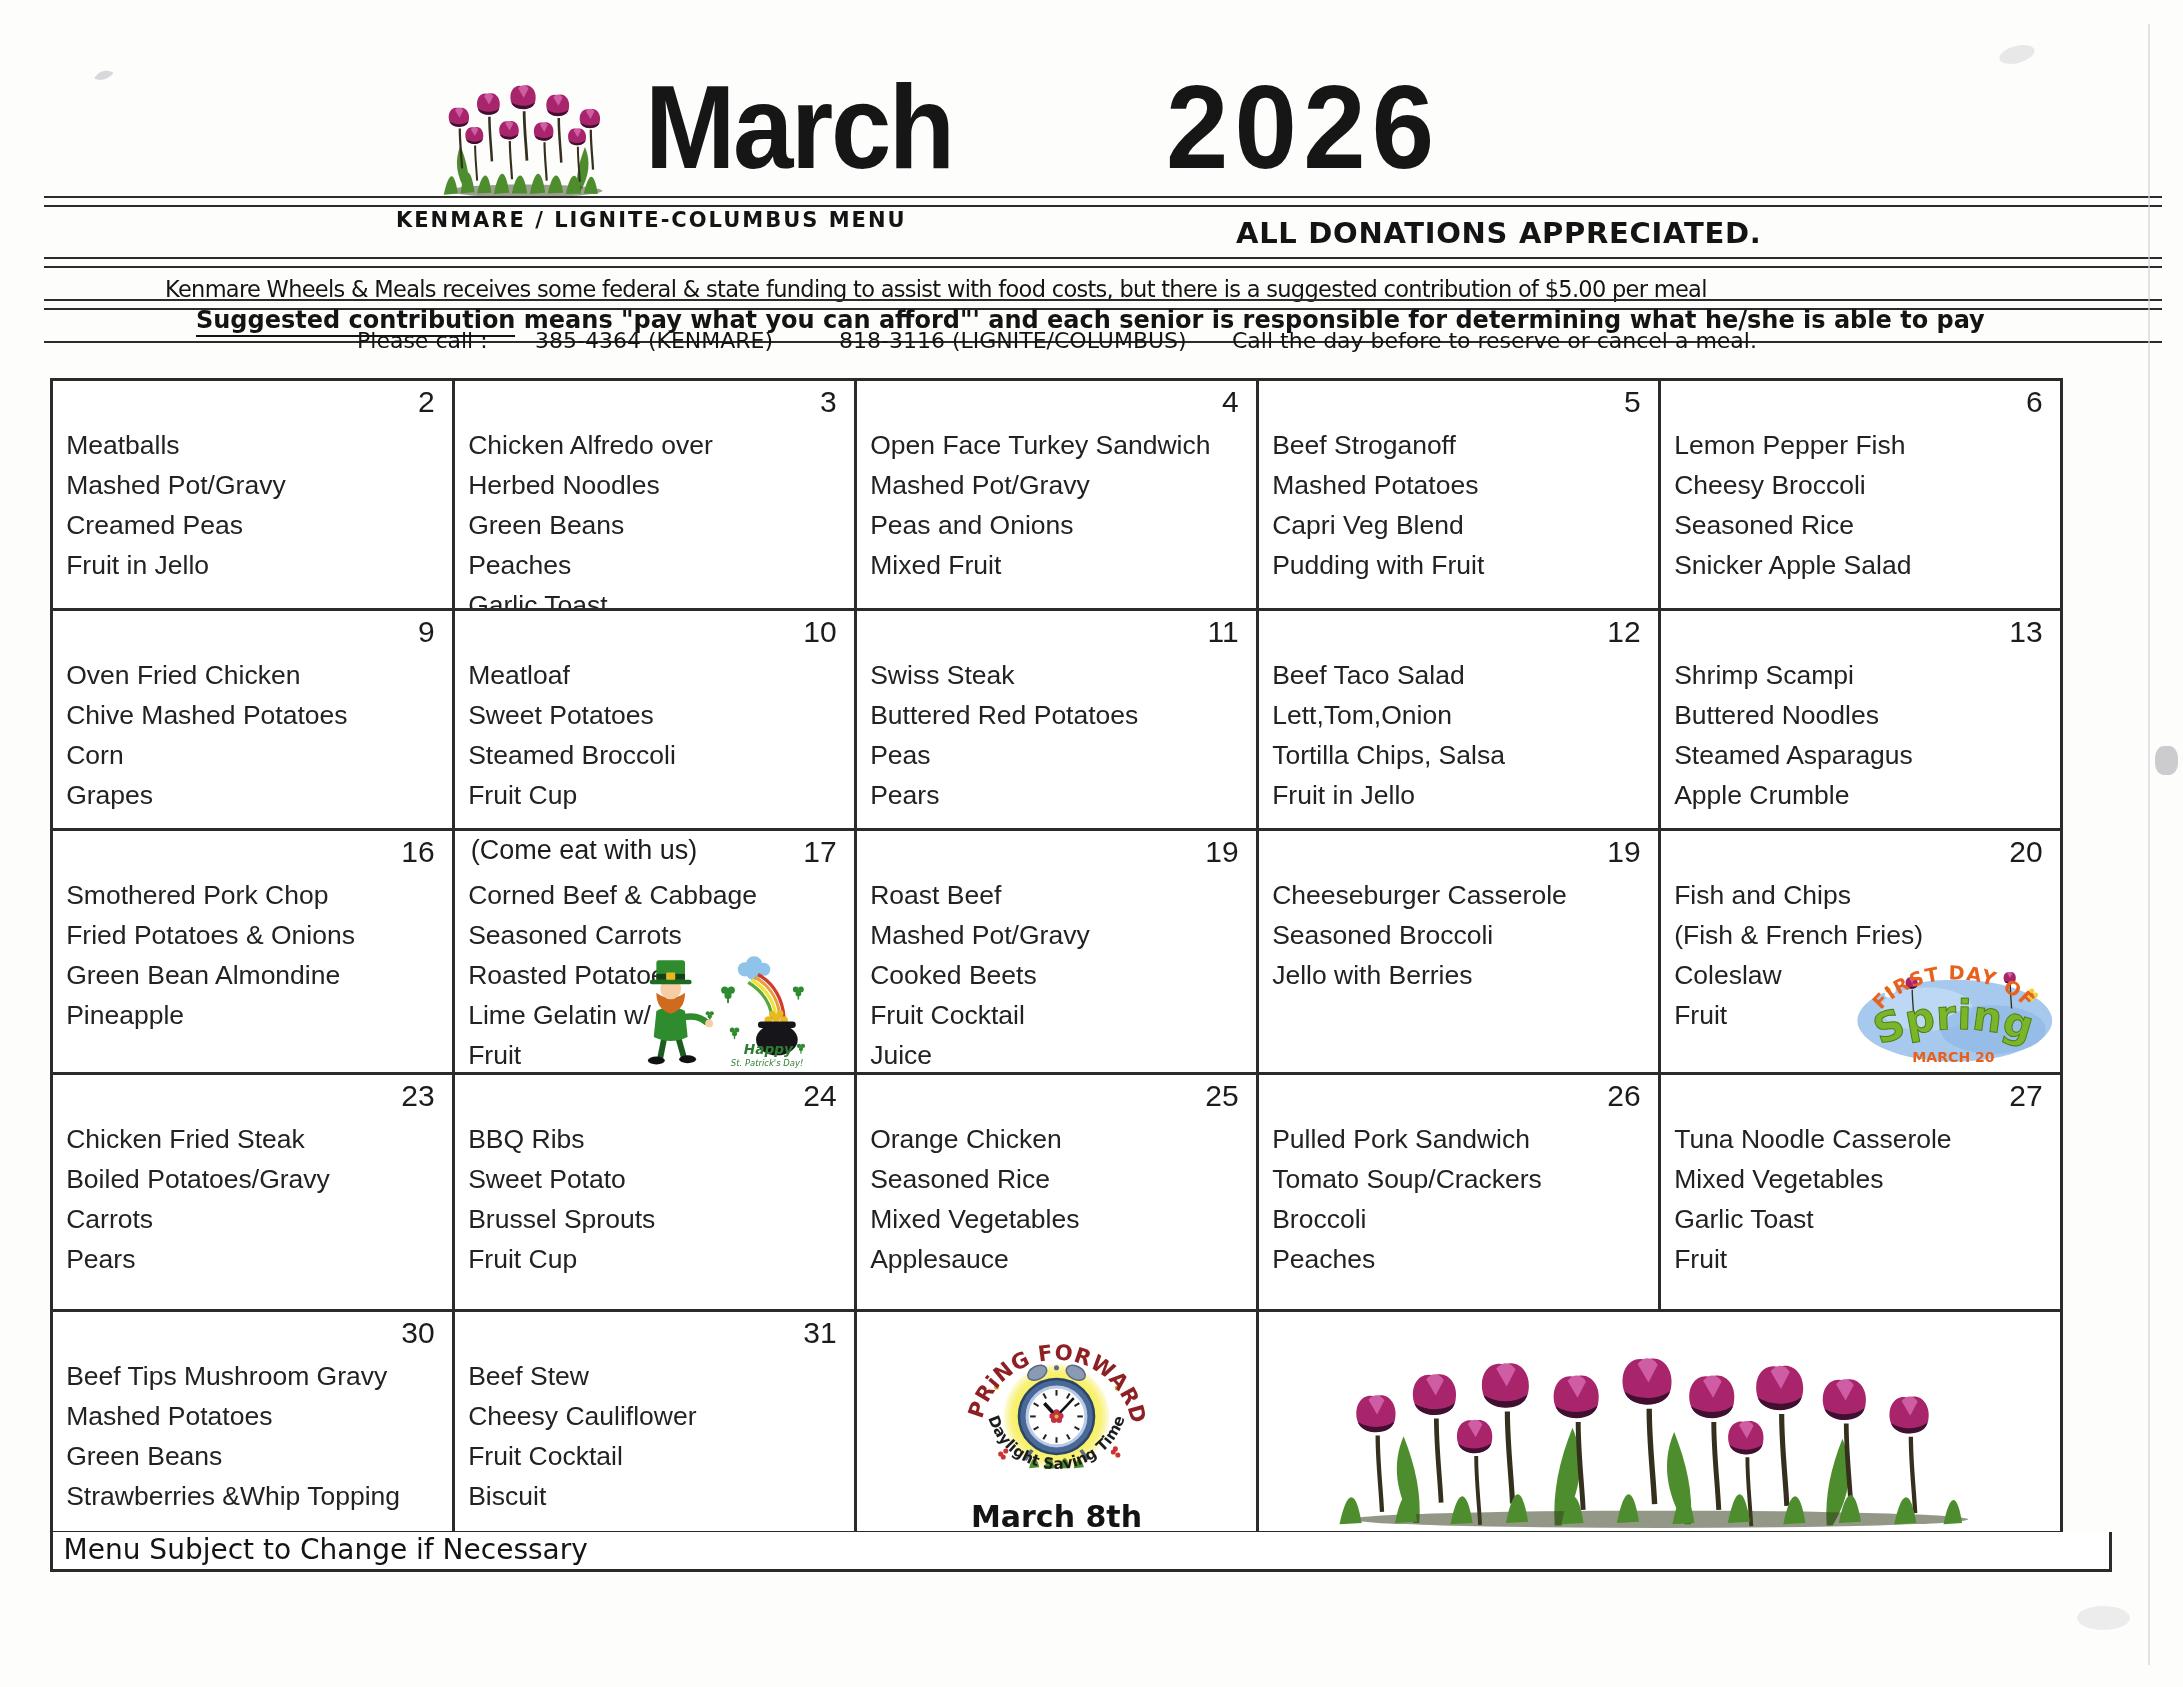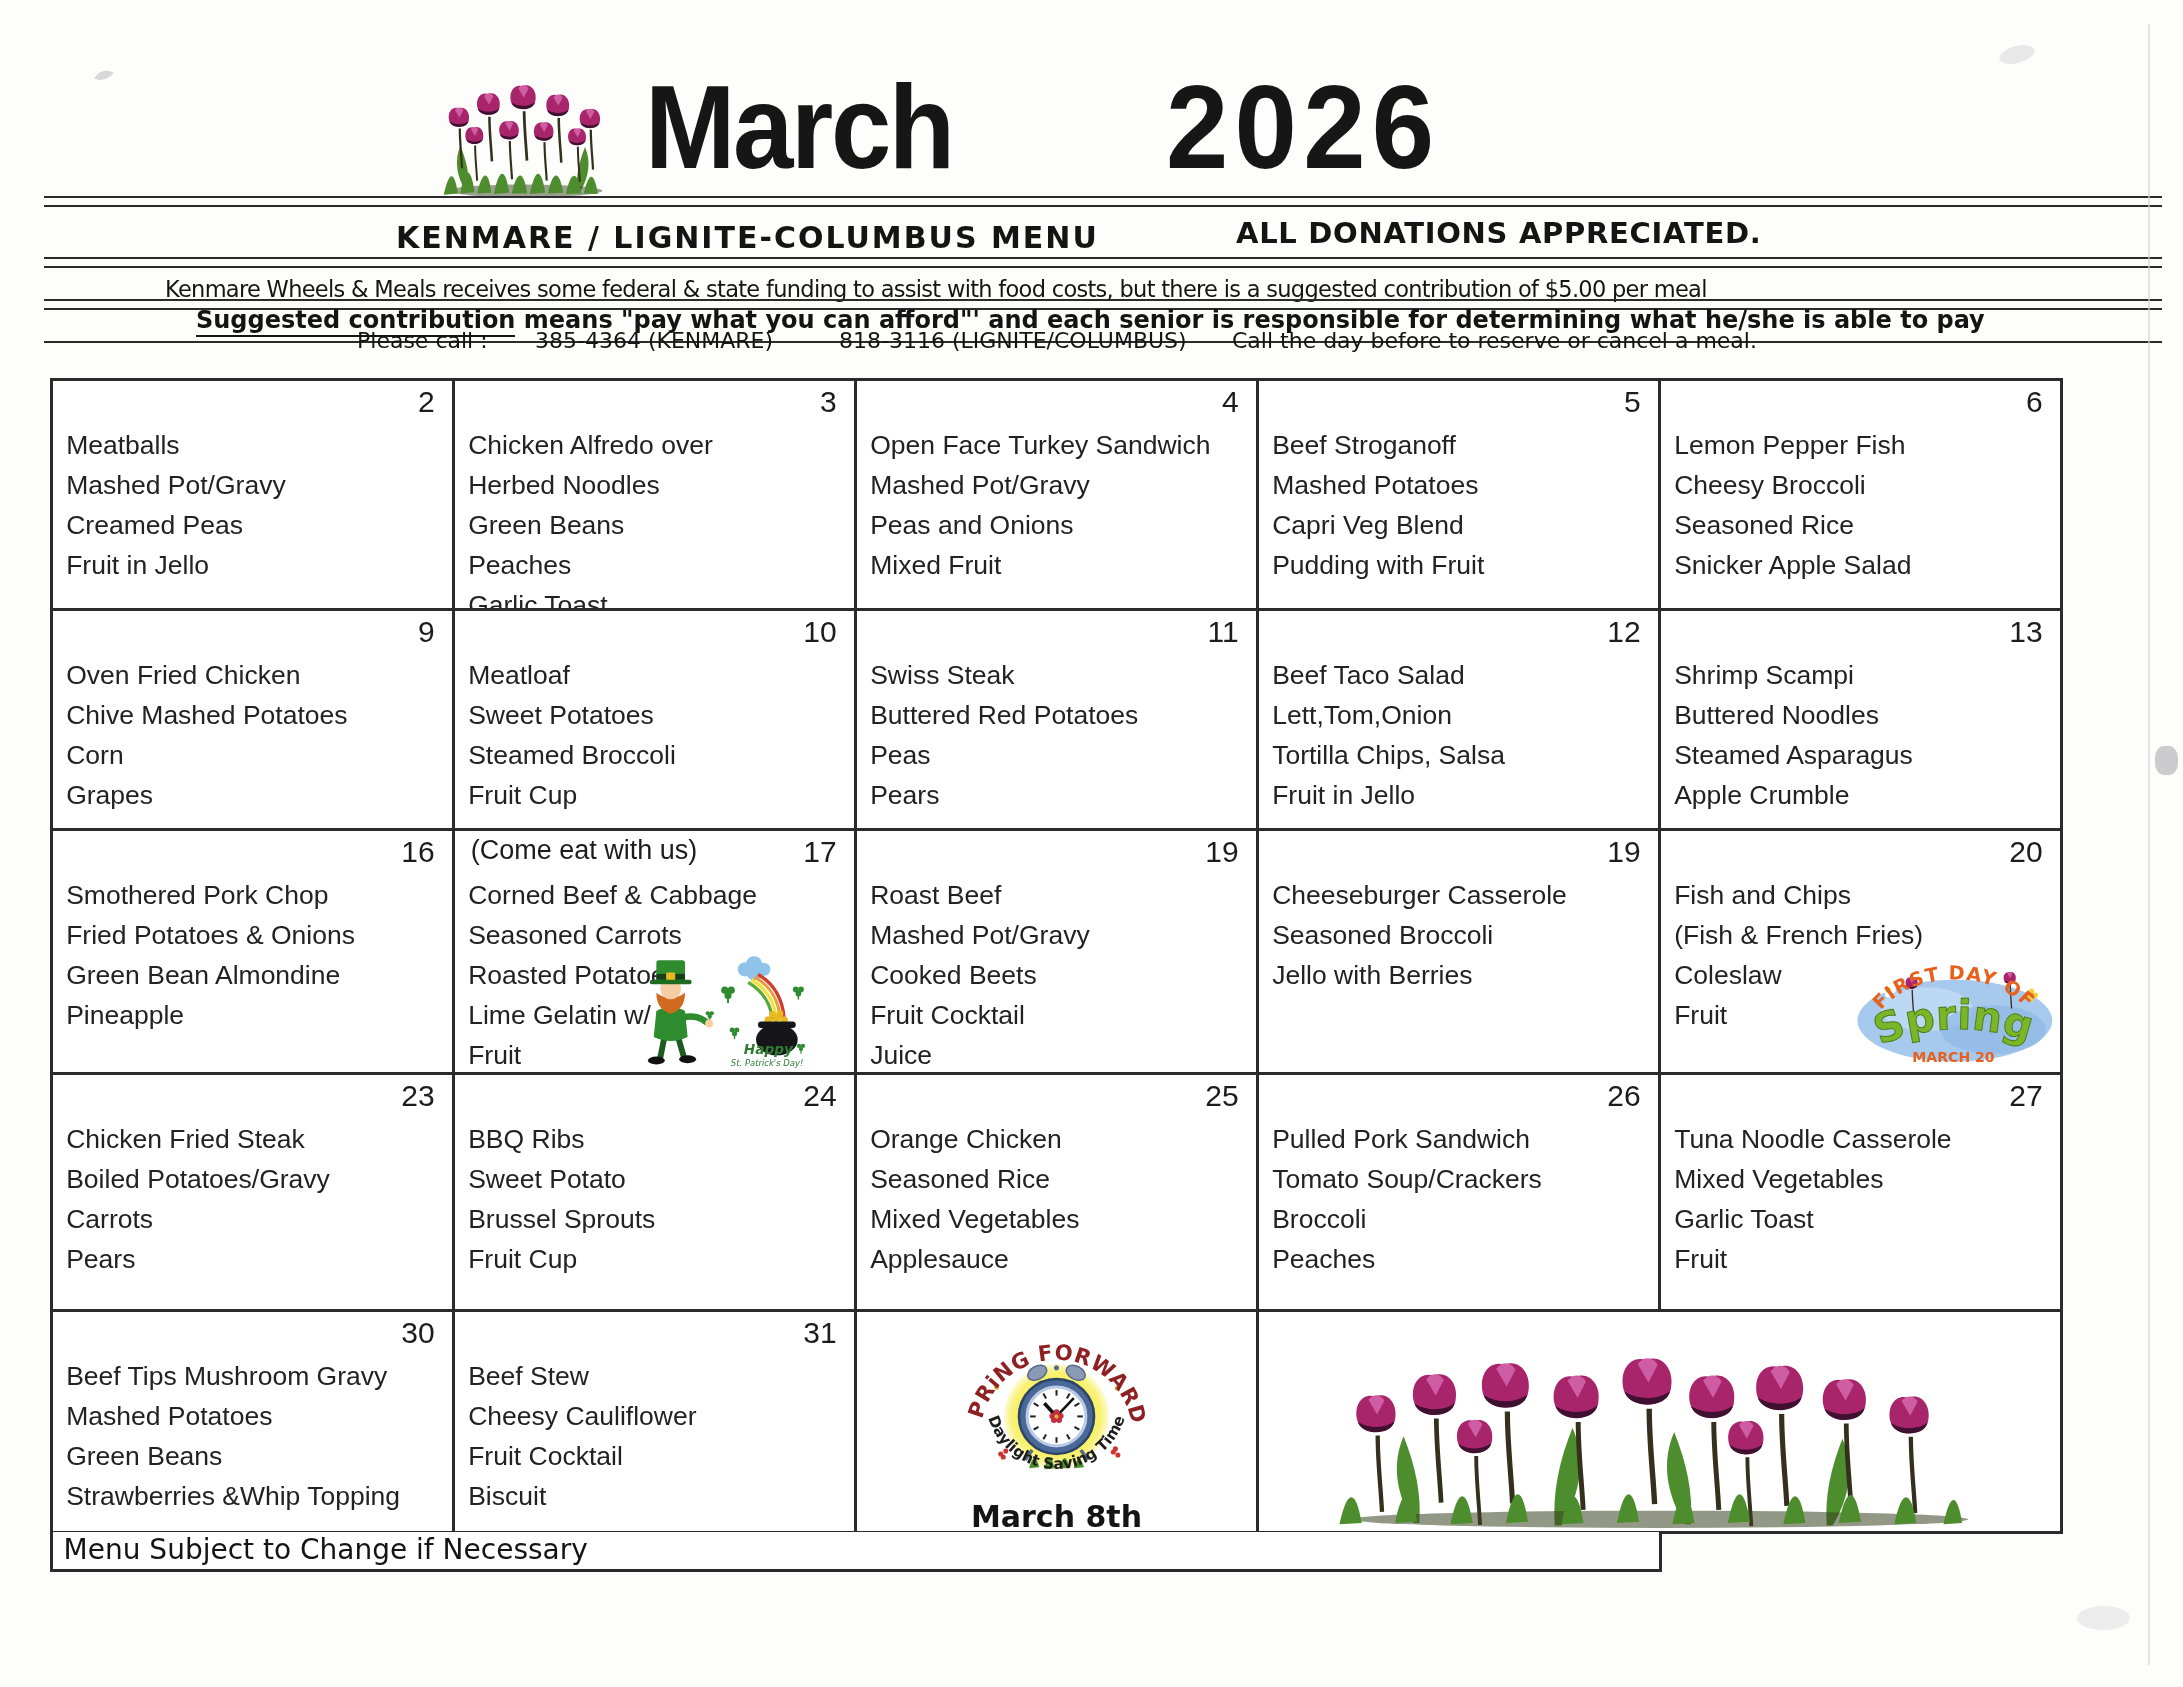--- a/index.html
+++ b/index.html
@@ -16,21 +16,21 @@
   .header-tulips{position:absolute;left:431px;top:74px;}
 
   
   .rule-double{position:absolute;left:44px;width:2118px;height:10.6px;
     border-top:2.6px solid #2b2b2b;border-bottom:2.6px solid #2b2b2b;}
   .rule-single{position:absolute;left:44px;width:2118px;height:0;border-top:2.6px solid #2b2b2b;}
   #rule1{top:196px;} #rule2{top:257px;} #rule3{top:299px;} #rule4{top:341px;}
 
   
   .hand{font-family:"DejaVu Sans",sans-serif;color:#141414;white-space:nowrap;}
-  .menu-title{position:absolute;left:396px;top:220px;font-size:30px;font-weight:700;letter-spacing:2px;}
+  .menu-title{position:absolute;left:396px;top:208px;font-size:21px;font-weight:700;letter-spacing:2px;}
   .donations{position:absolute;left:1236px;top:216px;font-size:29px;font-weight:700;letter-spacing:0.7px;}
   .funding{position:absolute;left:165px;top:276px;font-size:22.5px;letter-spacing:-0.7px;}
   .contrib{position:absolute;left:196px;top:306px;font-size:24px;font-weight:700;}
   .contrib .u{border-bottom:2.6px solid #141414;padding-bottom:1.3px;}
   .callrow span{position:absolute;top:328px;font-size:22px;}
   .call-label{left:357px;} .call-phone1{left:535px;} .call-phone2{left:839px;} .call-note{left:1232px;}
 
   
   .grid{position:absolute;left:50px;top:378px;display:grid;
     grid-template-columns:repeat(5,402px);grid-template-rows:230px 220px 244px 237px 222px;
@@ -42,21 +42,21 @@
   .cellhead .note{flex:1;text-align:left;font-size:27px;padding-left:2.6px;}
   .items{font:400 26.5px "Liberation Sans",sans-serif;color:#222;margin-top:4px;}
   .item{line-height:40px;white-space:nowrap;}
   .cell[data-name="calendar-cell-springforward"]{text-align:center;padding:4px 5.3px 0 5.3px;}
   .sf-caption{font:600 30px "DejaVu Sans",sans-serif;color:#141414;margin-top:6px;}
   .stpat-art{position:absolute;right:40px;bottom:1.3px;}
   .springbadge-art{position:absolute;right:4px;bottom:2.6px;}
   .big-tulips{position:absolute;left:50%;bottom:1.3px;transform:translateX(-50%);}
 
   
-  .footerbar{position:absolute;left:50px;top:1532px;width:1612px;height:40px;
+  .footerbar{position:absolute;left:50px;top:1532px;width:2062px;height:40px;
     border:3.3px solid #2b2b2b;border-top:none;background:#fff;
     font:400 28px "DejaVu Sans",sans-serif;line-height:36px;padding-left:10.6px;color:#141414;}
 
   
   .art{position:absolute;pointer-events:none;}
   #art-edge{left:2148px;top:24px;width:2px;height:1641px;background:#d5d5d8;opacity:.65;}
   #art-smudge-tr{left:1999px;top:46px;width:36px;height:17px;background:#c9c9cc;opacity:.4;border-radius:50%;transform:rotate(-15deg);}
   #art-nub{left:2155px;top:746px;width:22.5px;height:29px;background:#9b9ba0;opacity:.5;border-radius:40%;}
   #art-smudge-br{left:2077px;top:1606px;width:53px;height:24px;background:#dededf;opacity:.55;border-radius:50%;}
   #art-mark{left:91px;top:65px;}

